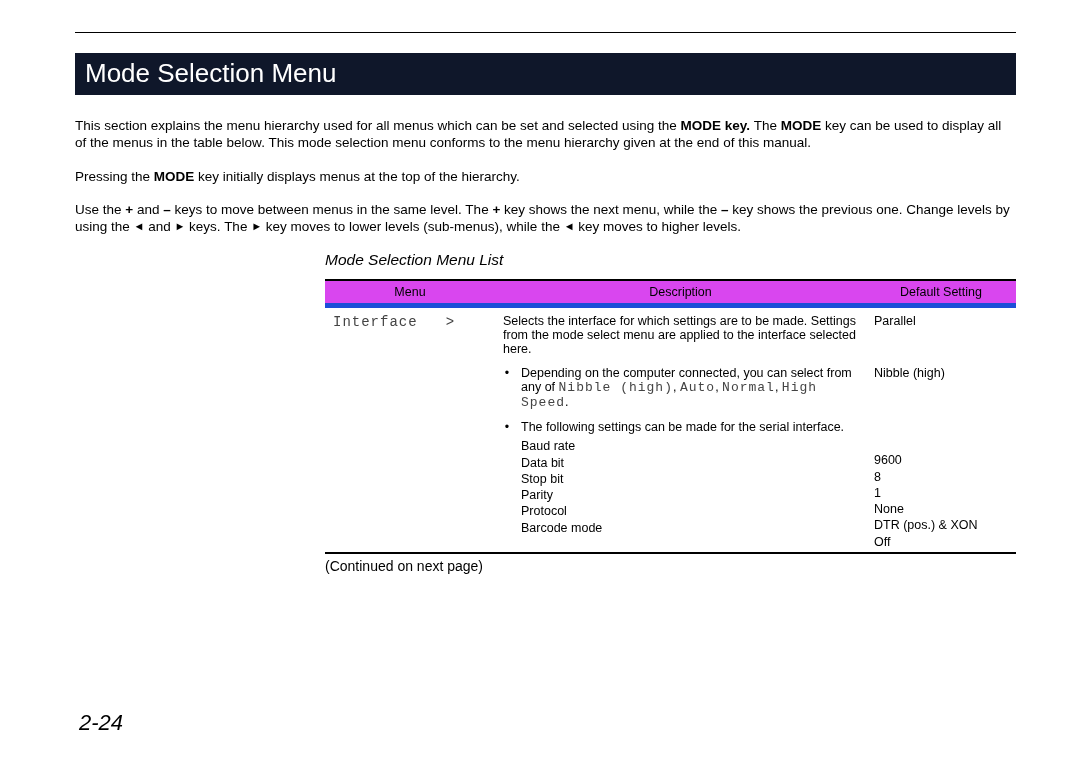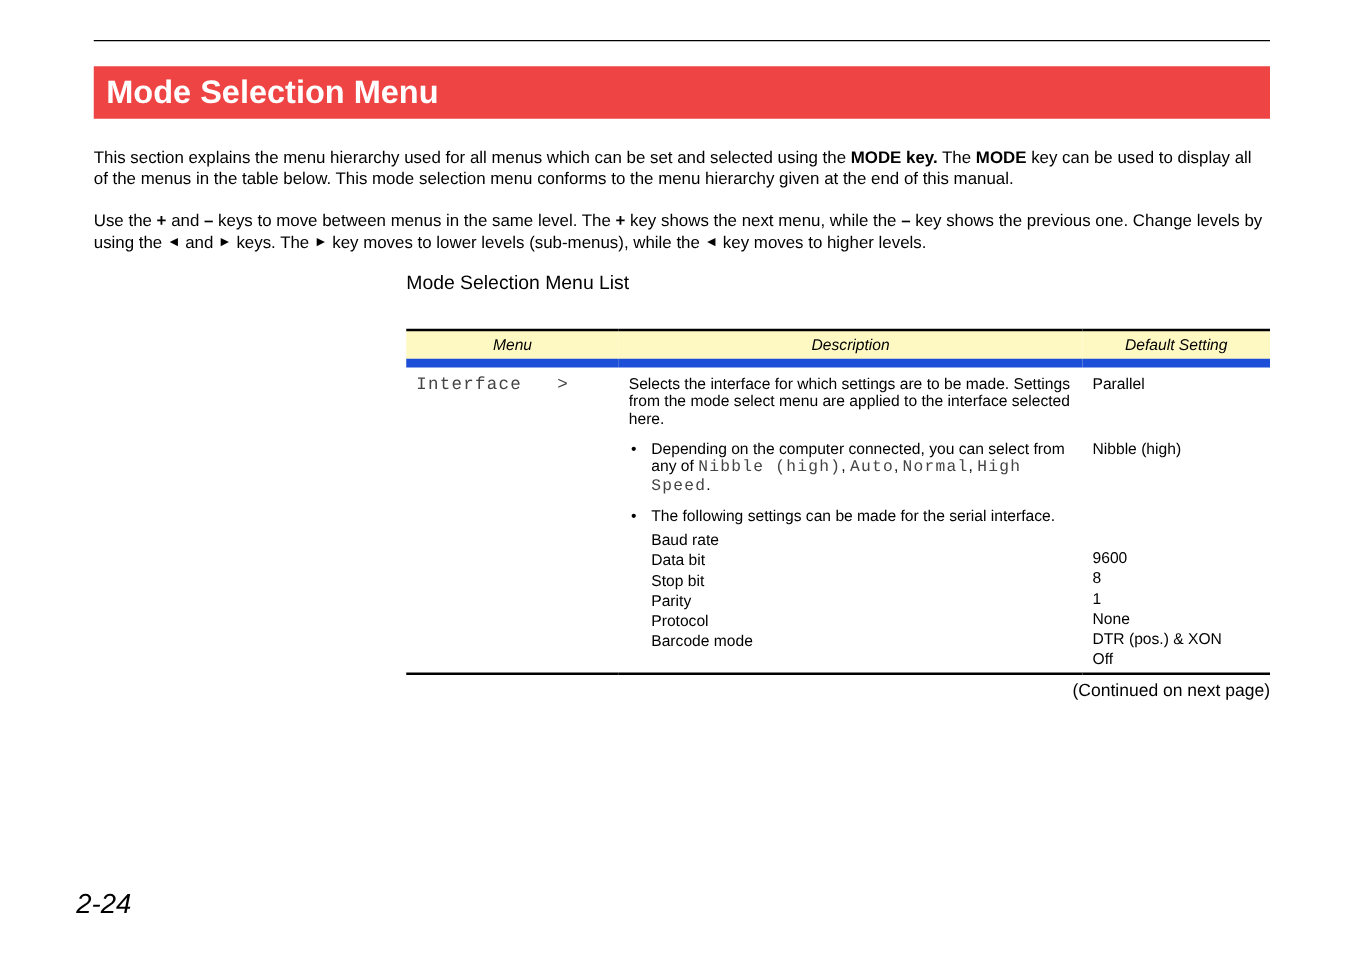--- a/index.html
+++ b/index.html
@@ -18,52 +18,52 @@
     font-style: italic;
     font-size: 12px;
     margin-bottom: 6px;
   }
   .top-rule {
     border: none;
     border-top: 1.2px solid #000;
     margin-bottom: 20px;
   }
   .title-bar {
-    background: #ef4444;
+    background: #0f172a;
     color: #fff;
     font-size: 26px;
-    font-weight: bold;
+    font-weight: normal;
     padding: 5px 22px 6px 10px;
     margin-bottom: 22px;
   }
   .body-text {
     font-size: 13.5px;
     line-height: 1.28;
   }
   .body-text p { margin-bottom: 16px; }
   .subheading {
     margin-left: 250px;
     font-size: 15.5px;
     margin-top: 6px;
-    margin-bottom: 27px;
+    margin-bottom: 10px;
+    font-style: italic;
   }
   .tbl {
     margin-left: 250px;
     border-collapse: collapse;
     font-size: 12.5px;
     width: calc(100% - 250px);
   }
   .tbl thead th {
-    background: #fef9c3;
+    background: #d946ef;
     font-weight: normal;
     text-align: center;
     padding: 4px 6px;
     border-top: 2px solid #000;
-    border-bottom: 7px solid #1d4ed8;
-    font-style: italic;
+    border-bottom: 5px solid #1d4ed8;
   }
   .tbl td {
     vertical-align: top;
     padding: 6px 8px 2px 8px;
   }
   .col-menu { width: 170px; }
   .col-desc { width: auto; }
   .col-def  { width: 150px; }
   .menu-label {
     font-family: "Courier New", monospace;
@@ -79,43 +79,45 @@
     color: #444;
   }
   .desc-row td { padding-top: 8px; }
   .bullet-cell { display: flex; gap: 10px; }
   .bullet-dot { min-width: 8px; text-align:center; }
   .serial-list { margin-top: 4px; line-height: 1.3; }
   .table-bottom-rule {
     border-top: 2px solid #000;
   }
   .continued {
-    text-align: right;
     font-size: 14px;
     margin-top: 4px;
   }
   .page-number {
     position: absolute;
-    left: 61px;
+    left: 79px;
     bottom: 28px;
     font-style: italic;
     font-size: 22px;
   }
   .arrow { font-size: 11px; position: relative; top:-1px; }
 </style>
 </head>
 <body>
 
 <div class="page">
   <hr class="top-rule">
   <div class="title-bar">Mode Selection Menu</div>
 
   <div class="body-text">
     <p>
       <span>This section explains the menu hierarchy used for all menus which can be set and selected using the </span><b>MODE key.</b><span>  The </span><b>MODE</b><span> key can be used to display all of the menus in the table below.  This mode selection menu conforms to the menu hierarchy given at the end of this manual.</span>
+    </p>
+    <p>
+      <span>Pressing the </span><b>MODE</b><span> key initially displays menus at the top of the hierarchy.</span>
     </p>
     <p>
       <span>Use the </span><b>+</b><span> and </span><b>–</b><span> keys to move between menus in the same level.  The </span><b>+</b><span> key shows the next menu, while the </span><b>–</b><span> key shows the previous one.  Change levels by using the  </span><span class="arrow">◄</span><span>  and  </span><span class="arrow">►</span><span> keys.  The  </span><span class="arrow">►</span><span>  key moves  to lower levels (sub-menus), while the  </span><span class="arrow">◄</span><span>  key moves to higher levels.</span>
     </p>
   </div>
 
   <div class="subheading">Mode Selection Menu List</div>
 
   <table class="tbl">
     <colgroup>

